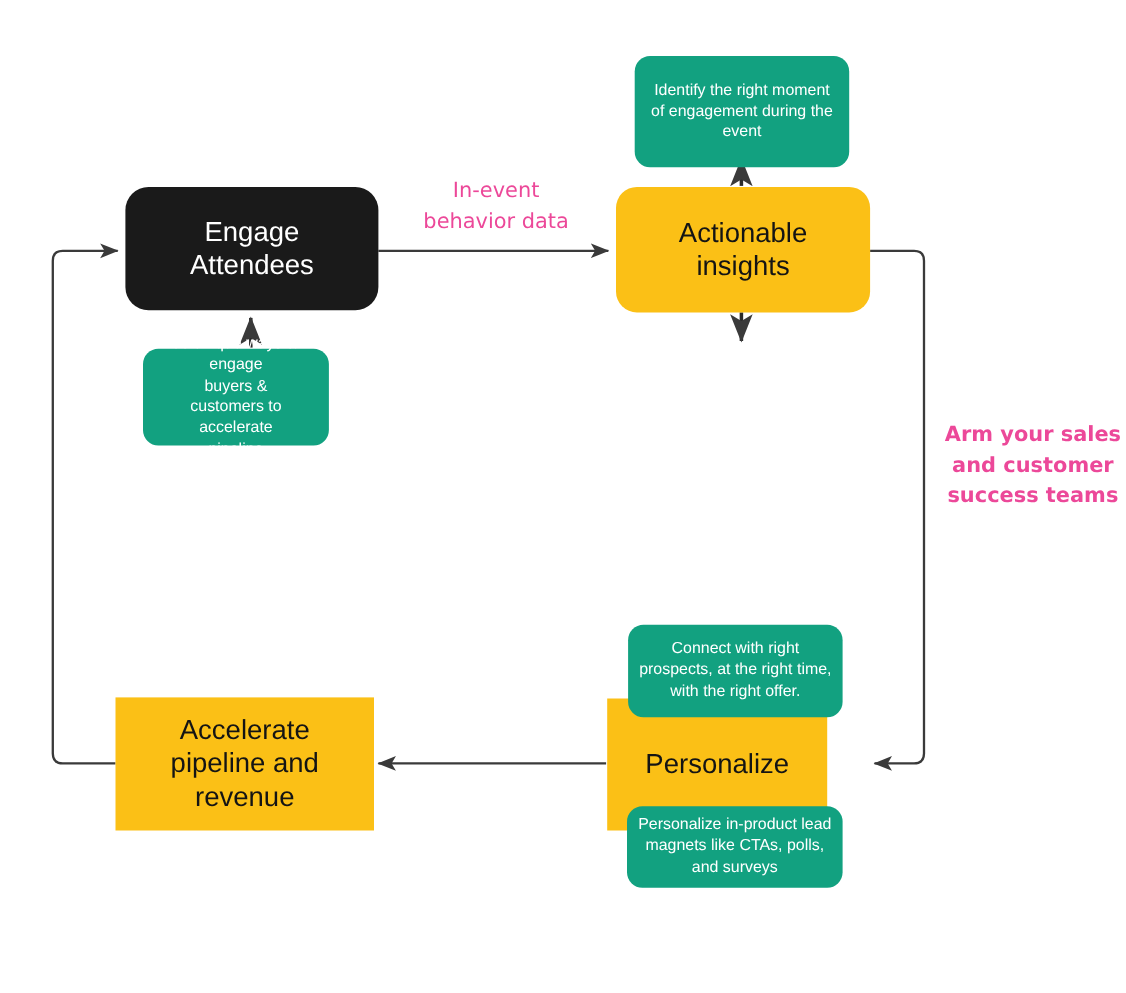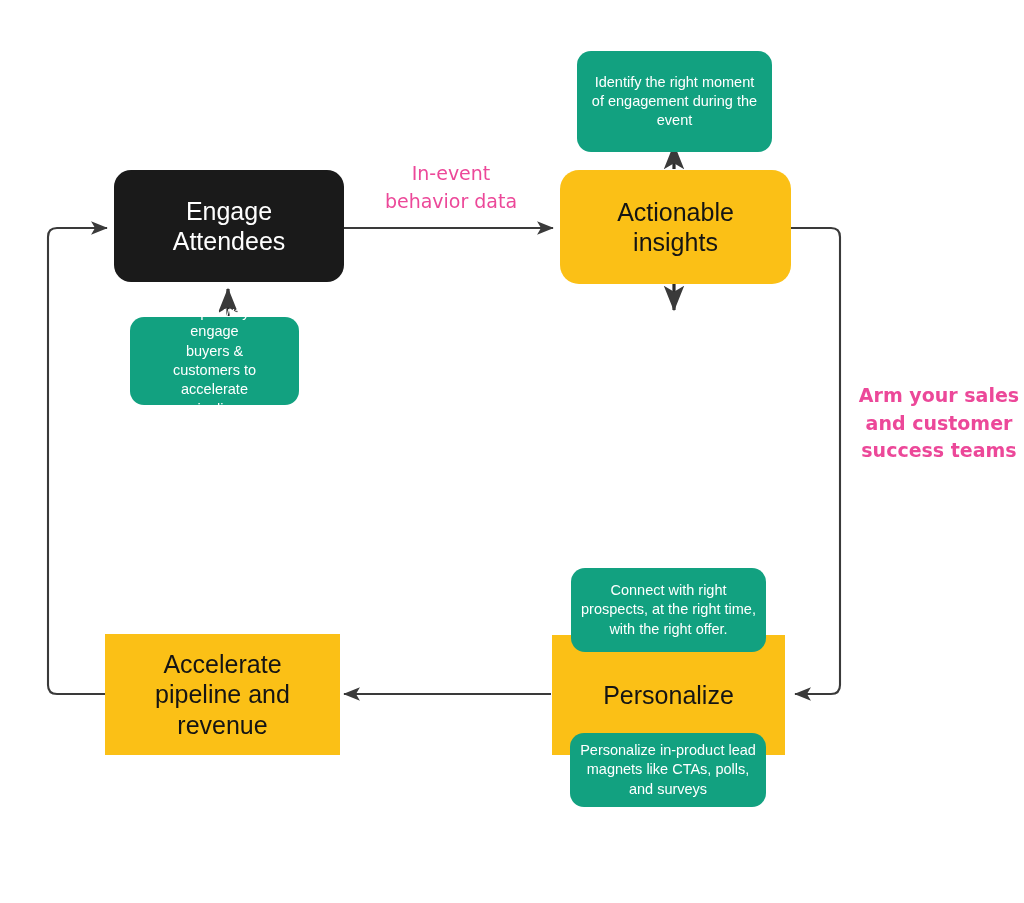--- a/index.html
+++ b/index.html
@@ -102,31 +102,31 @@
 
     <line x1="668" y1="634" x2="668" y2="611" stroke="#2b2b2b" stroke-width="3.2" marker-end="url(#arrowhead)"></line>
 
     <line x1="668" y1="755" x2="668" y2="778" stroke="#2b2b2b" stroke-width="3.2" marker-end="url(#arrowhead)"></line>
 
     <line x1="551" y1="694" x2="344" y2="694" stroke="#3a3a3a" stroke-width="2.1" marker-end="url(#arrowhead)"></line>
 
     <path d="M 105 694 L 57 694 Q 48 694 48 685 L 48 237 Q 48 228 57 228 L 107 228" fill="none" stroke="#3a3a3a" stroke-width="2.1" marker-end="url(#arrowhead)"></path>
   </svg>
 
-  <div class="node node-primary-dark" style="left:114px; top:170px; width:230px; height:112px;">
+  <div class="node node-primary-dark" style="left:114px; top:170px; width:230px; height:112px;border-radius:21px;">
     <span class="label">Engage
 Attendees</span>
   </div>
 
   <div class="node node-primary-yellow" style="left:560px; top:170px; width:231px; height:114px;border-radius:19px;">
     <span class="label">Actionable
 insights</span>
   </div>
 
-  <div class="node node-primary-yellow" style="left:552px; top:635px; width:233px; height:120px;">
+  <div class="node node-primary-yellow" style="left:552px; top:635px; width:200px; height:120px;">
     <span class="label">Personalize</span>
   </div>
 
   <div class="node node-primary-yellow" style="left:105px; top:634px; width:235px; height:121px;">
     <span class="label">Accelerate
 pipeline and
 revenue</span>
   </div>
 
   <div class="node node-note" style="left:130px; top:317px; width:169px; height:88px;">

